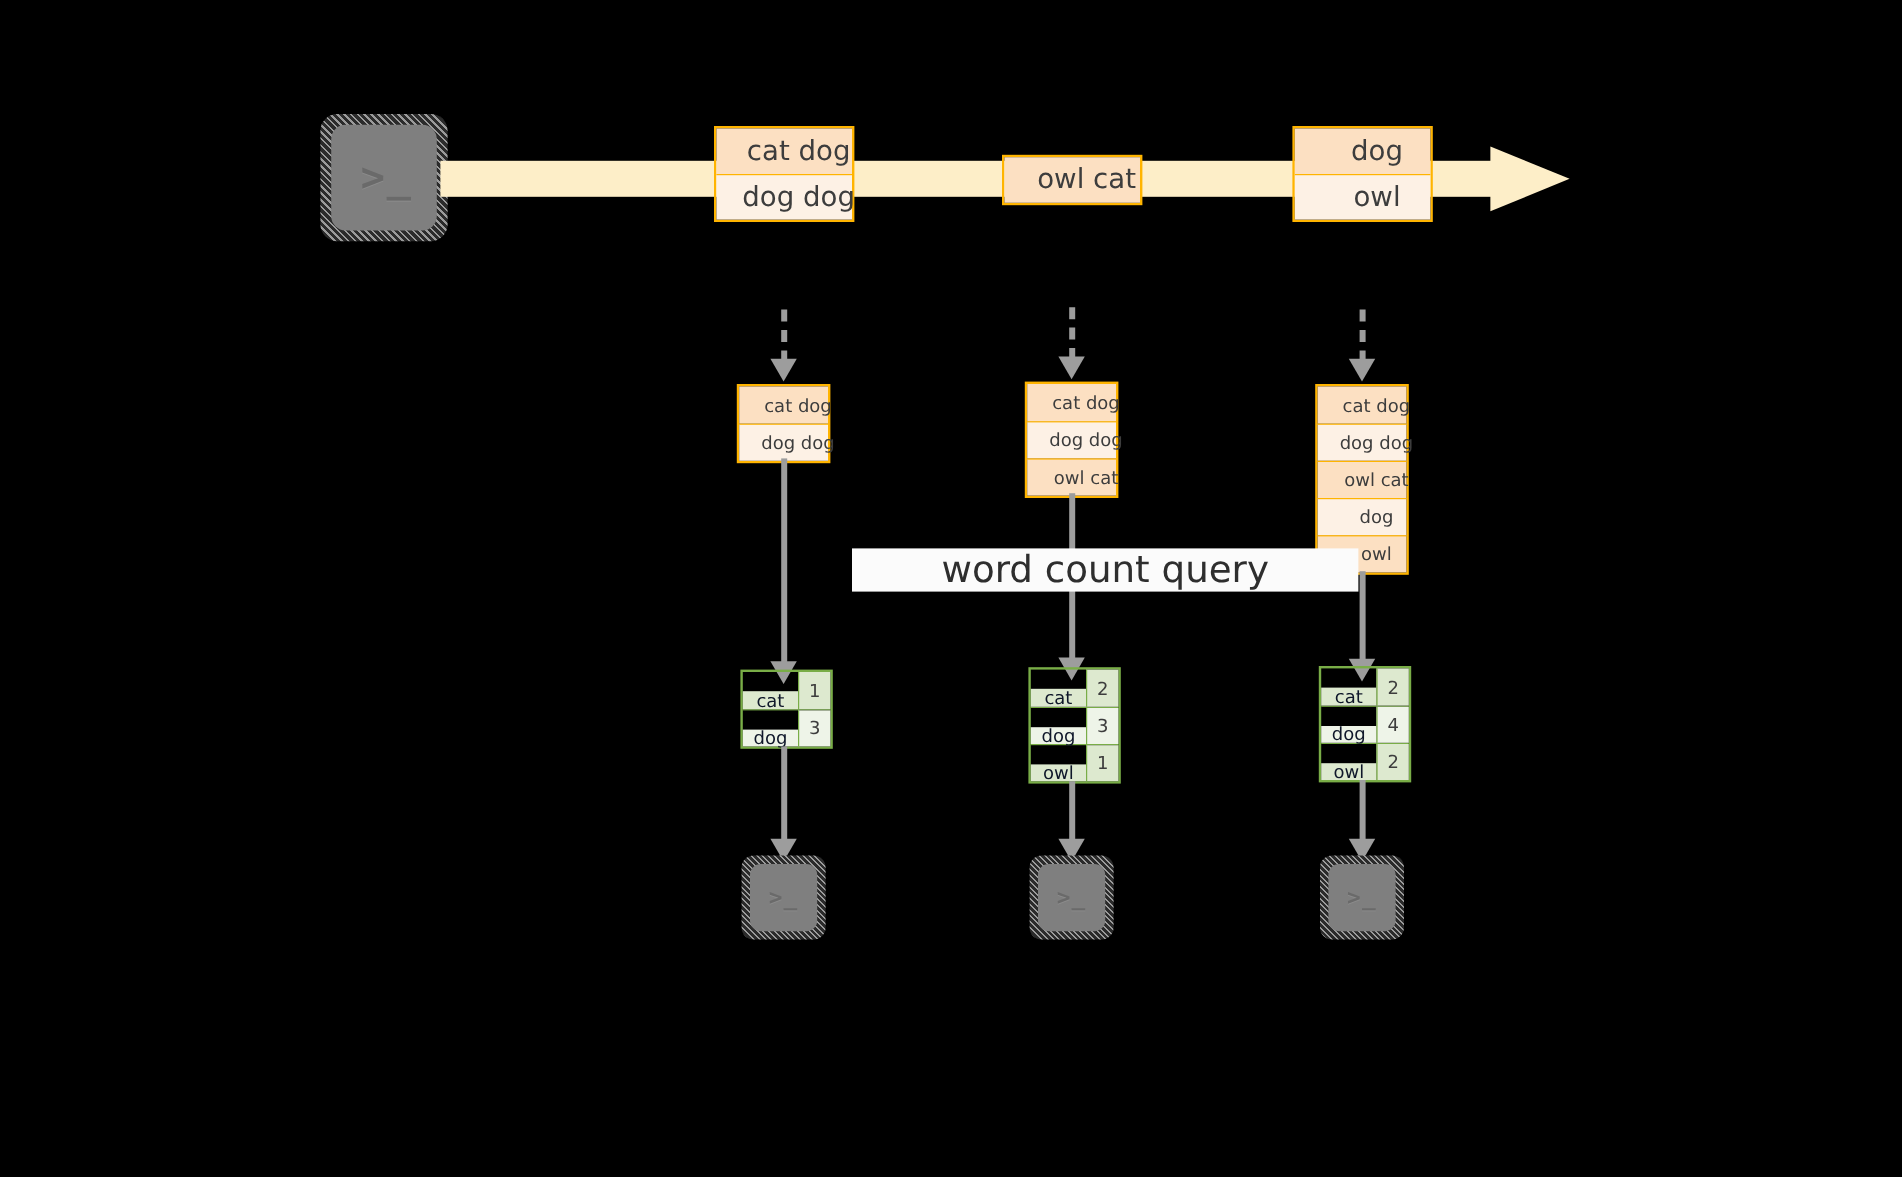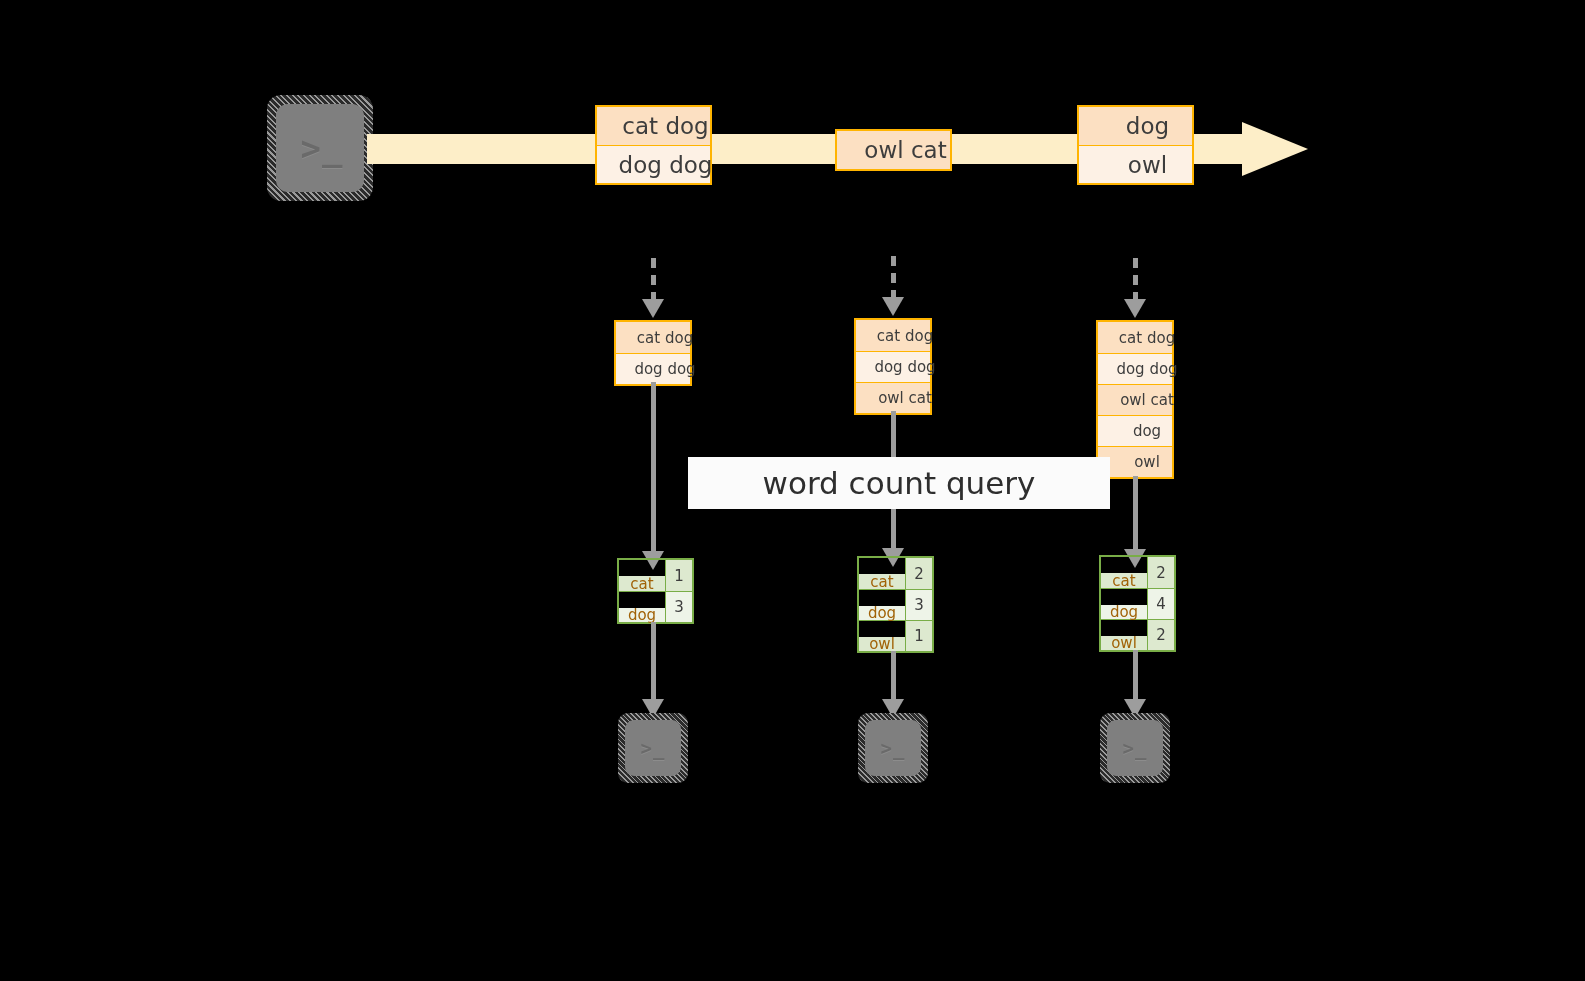--- a/index.html
+++ b/index.html
@@ -56,21 +56,21 @@
 
   .obox.batch{width:78px;}
   .obox.batch .cell{height:31px;font-size:15px;}
 
   
   .gtable{position:absolute;border:2.5px solid #79ad47;box-sizing:border-box;}
   .gtable .grow{display:flex;height:31px;box-sizing:border-box;
       border-top:1px solid #79ad47;}
   .gtable .grow:first-child{border-top:none;}
   .gtable .gk{width:46px;box-sizing:border-box;display:flex;
-      align-items:center;justify-content:center;font-size:15px;color:#a16207;margin-top:16px;}
+      align-items:center;justify-content:center;font-size:15px;color:#0f172a;margin-top:16px;}
   .gtable .gv{width:27px;box-sizing:border-box;display:flex;
       align-items:center;justify-content:center;font-size:15px;color:#3d3d3d;
       border-left:1px solid #79ad47;}
   .gtable .grow.a .gk,.gtable .grow.a .gv{background:#dde9cf;}
   .gtable .grow.b .gk,.gtable .grow.b .gv{background:#eef4e8;}
 
   
   .varrow{position:absolute;}
   .varrow .shaft{position:absolute;left:50%;top:0;width:5px;
       margin-left:-2.5px;background:#9d9d9d;}
@@ -230,17 +230,17 @@
     <div class="shaft" style="height:52px;"></div>
     <div class="head"></div>
   </div>
 
   <div class="term small" style="left:1100px;top:713px;">
     <div class="hatch"></div>
     <div class="face"></div>
     <div class="glyph">&gt;_</div>
   </div>
 
-  <div class="qband" style="left:688px;top:457px;width:422px;height:52px;justify-content:center;">
+  <div class="qband" style="left:710px;top:457px;width:422px;height:36px;justify-content:center;">
     <span>word count query</span>
   </div>
 
 </div>
 
 </body></html>

